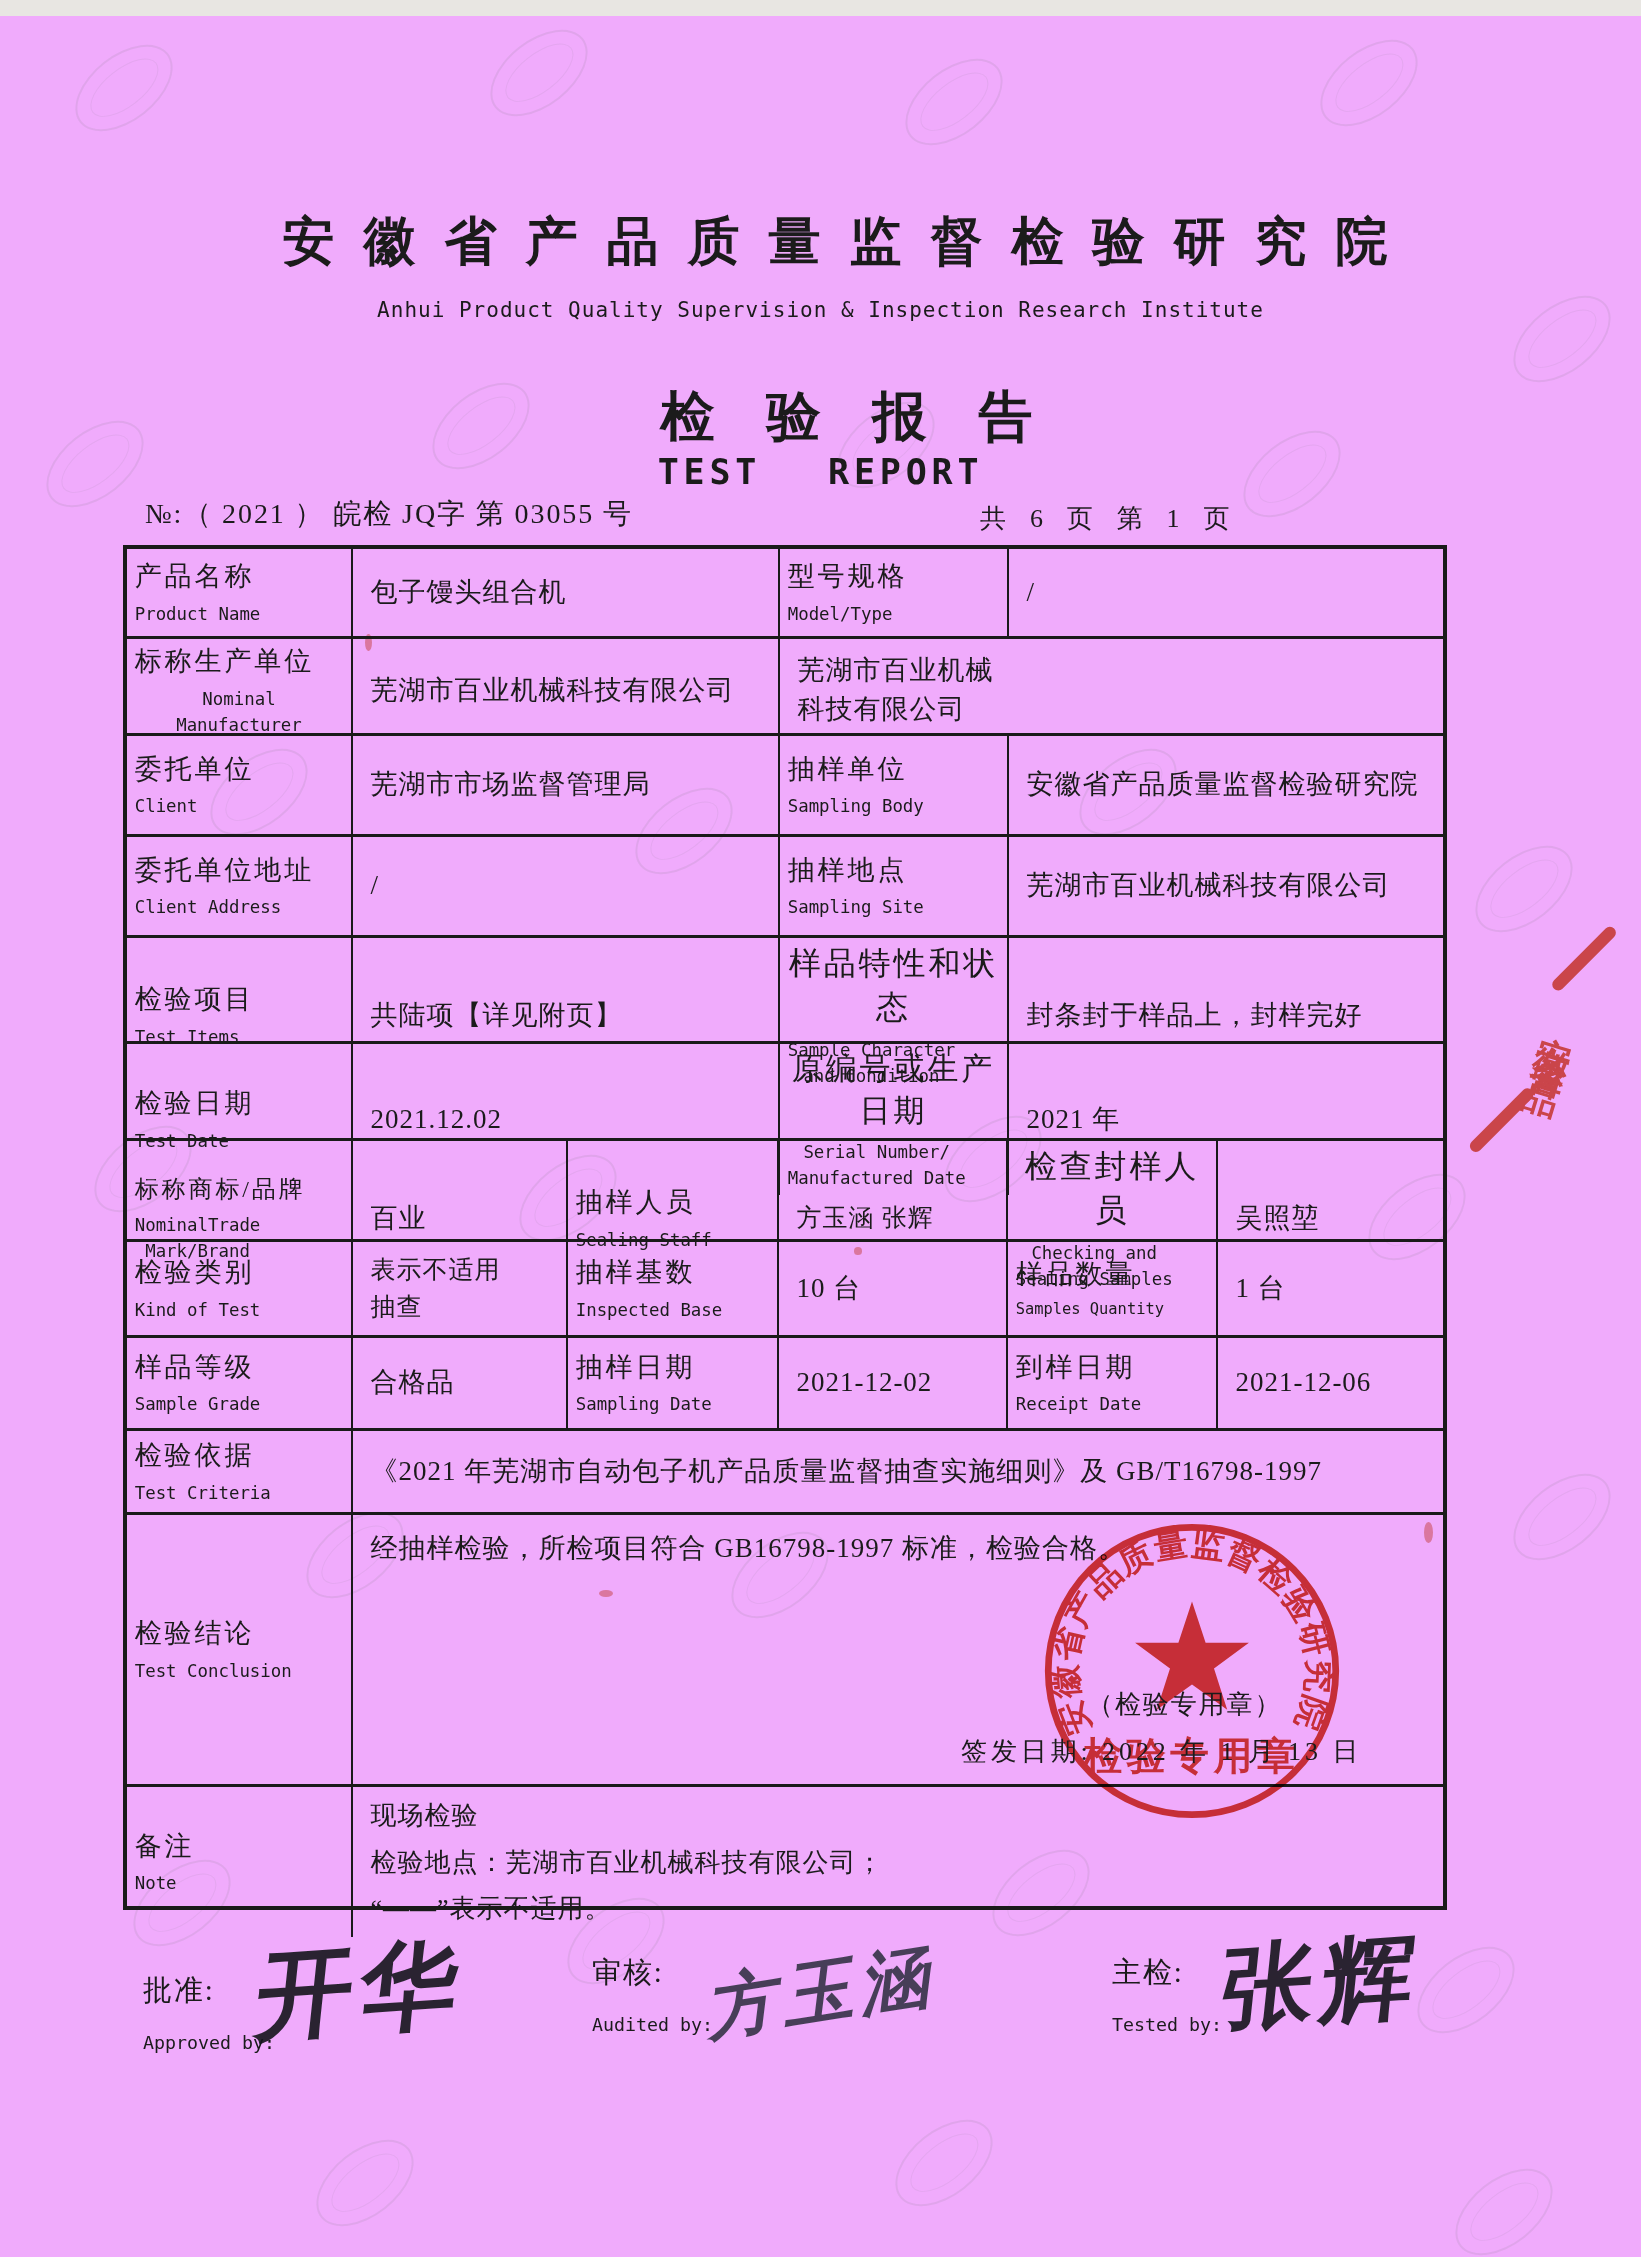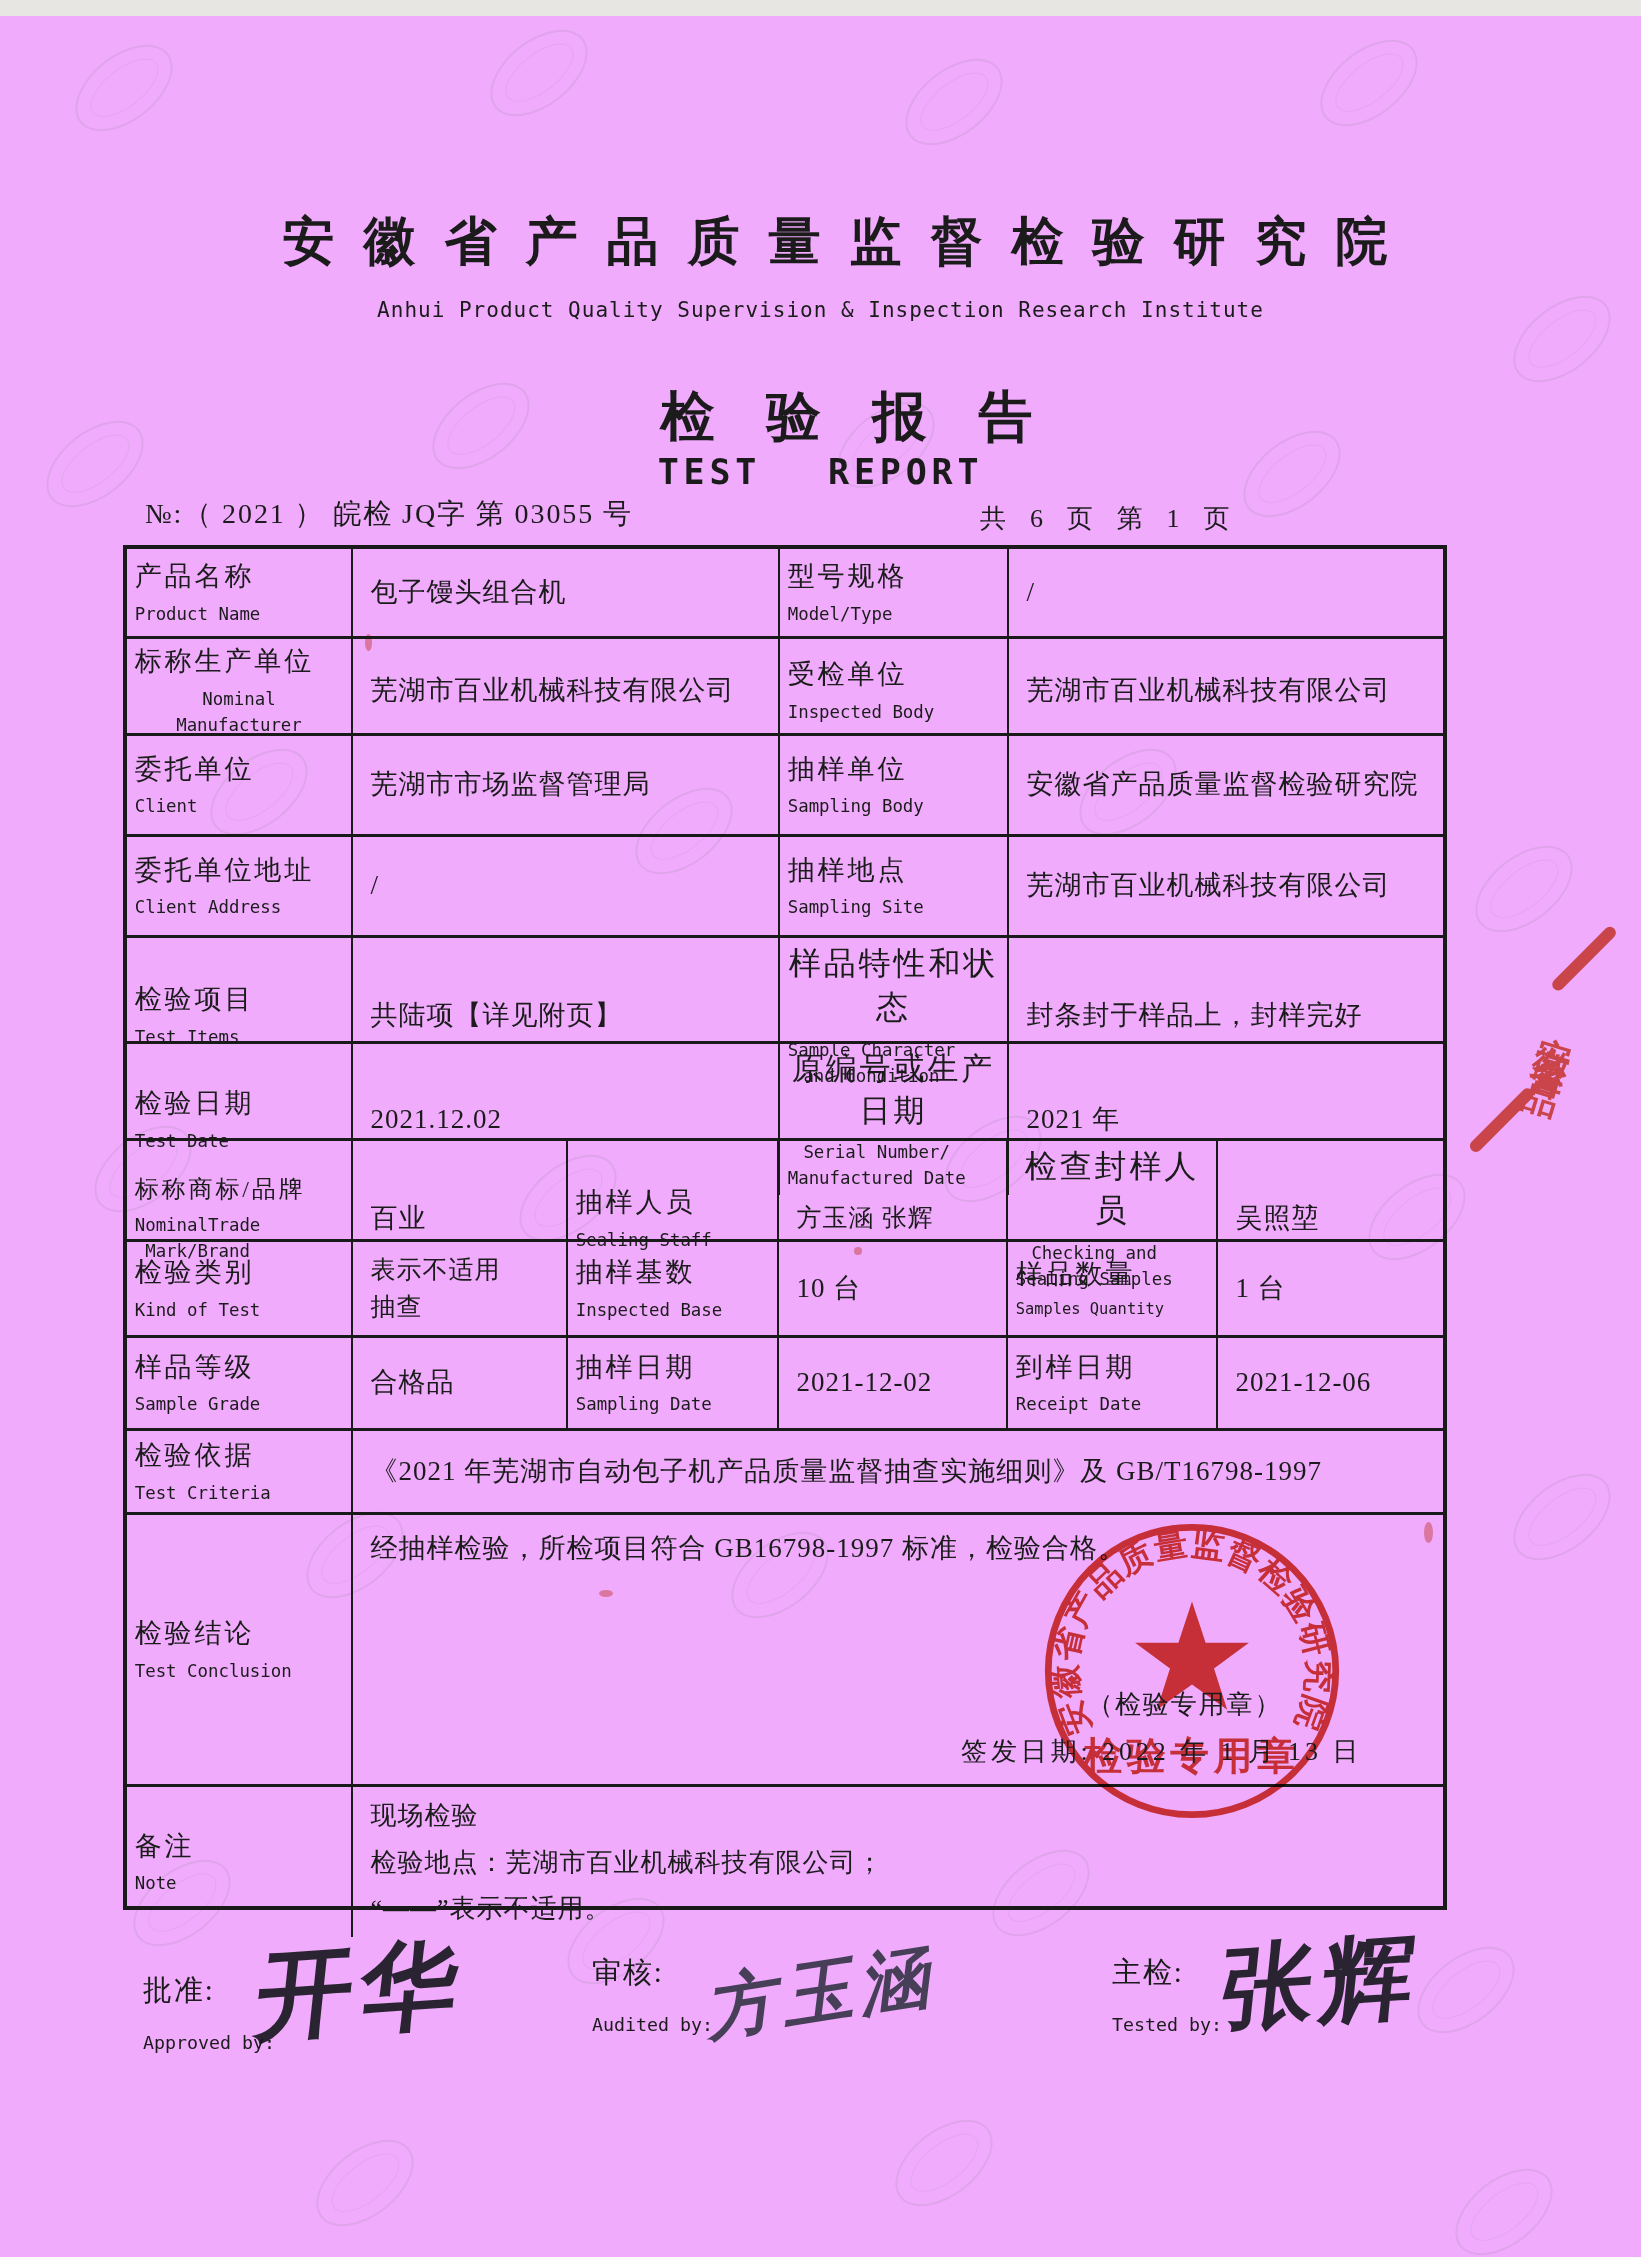--- a/index.html
+++ b/index.html
@@ -126,24 +126,20 @@
       </div>
       <div class="cell val">/</div>
     </div>
 
     <div class="trow g4" style="height:97px">
       <div class="cell lab">
         <span class="cn">标称生产单位</span>
         <span class="en">Nominal Manufacturer</span>
       </div>
       <div class="cell val">芜湖市百业机械科技有限公司</div>
-      <div class="cell lab">
-        <span class="cn">受检单位</span>
-        <span class="en">Inspected Body</span>
-      </div>
       <div class="cell val">芜湖市百业机械科技有限公司</div>
     </div>
 
     <div class="trow g4" style="height:101px">
       <div class="cell lab">
         <span class="cn">委托单位</span>
         <span class="en">Client</span>
       </div>
       <div class="cell val">芜湖市市场监督管理局</div>
       <div class="cell lab">

